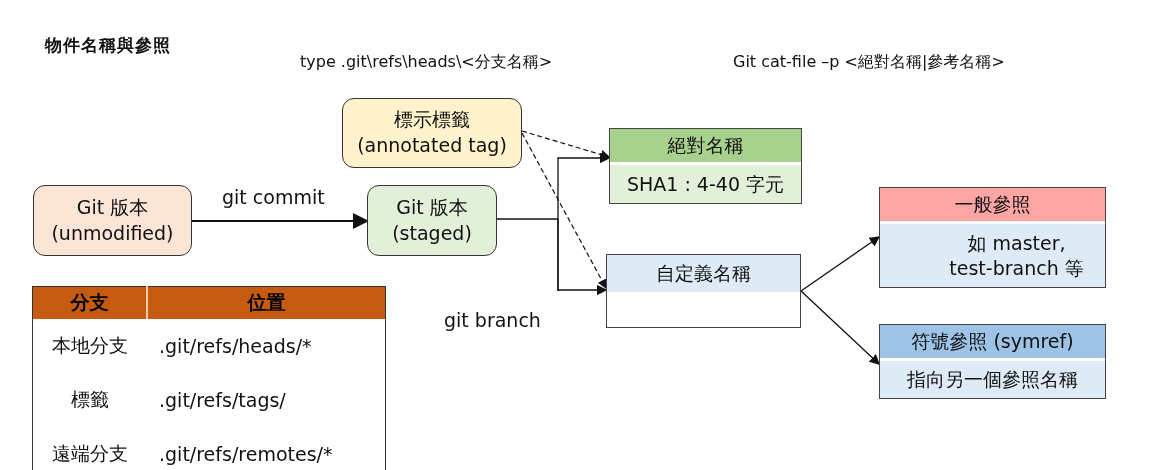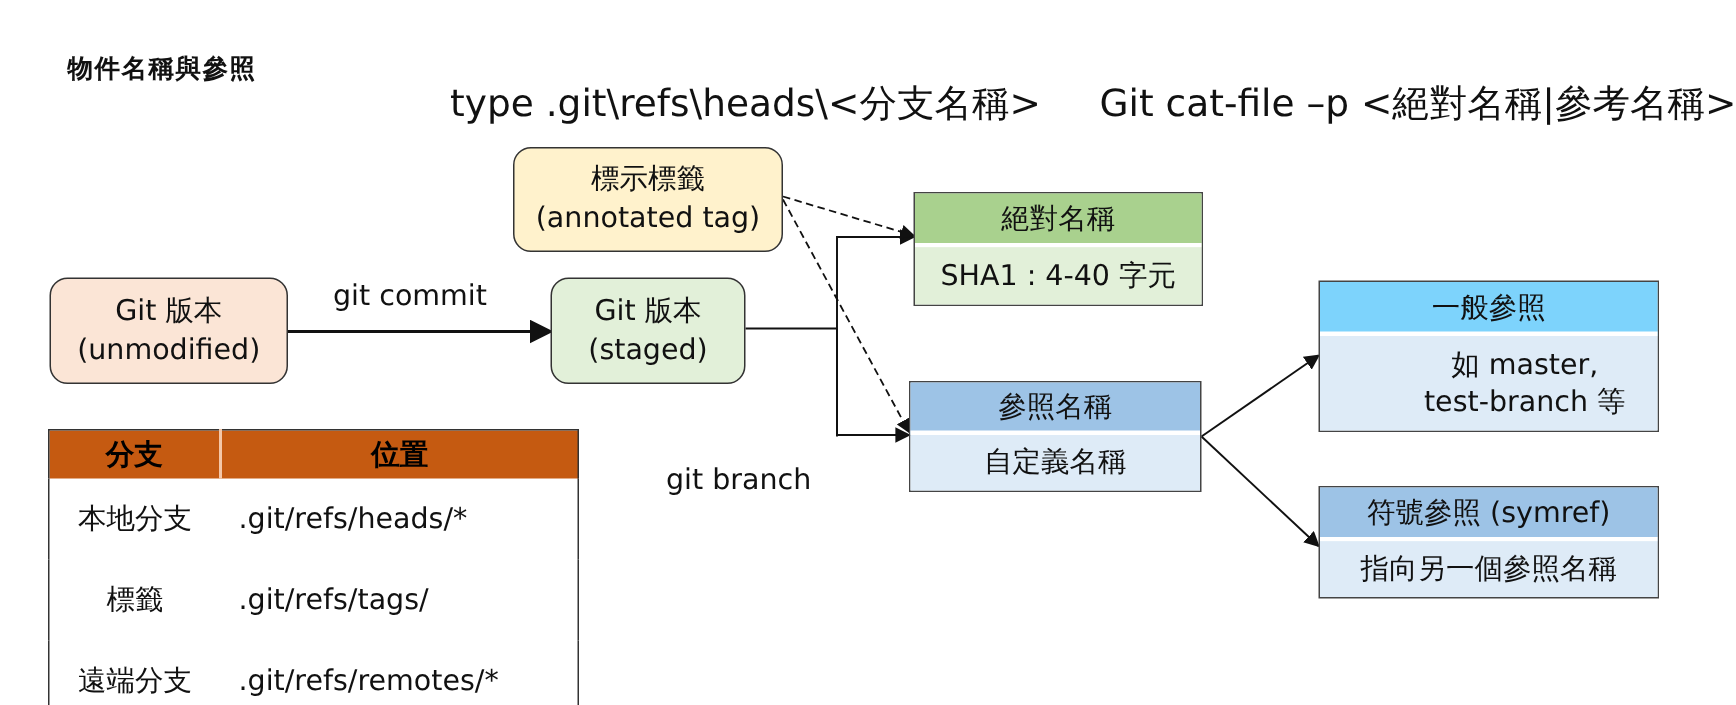--- a/index.html
+++ b/index.html
@@ -1,20 +1,20 @@
 <!DOCTYPE html>
 <html><head>
 <meta charset="utf-8">
 <style>
   html, body { margin:0; padding:0; background:#ffffff; }
   body { width:1157px; height:470px; position:relative; overflow:hidden;
          font-family:"DejaVu Sans","Liberation Sans",sans-serif; color:#111; }
   .abs { position:absolute; }
   .title { left:45px; top:34px; font-size:17px; font-weight:bold; letter-spacing:1px; }
-  .cmd { font-size:25px; white-space:nowrap; }
+  .cmd { font-size:16px; white-space:nowrap; }
   .rbox { position:absolute; border:1.5px solid #333; border-radius:12px; box-sizing:border-box;
           display:flex; flex-direction:column; align-items:center; justify-content:center;
           font-size:19px; line-height:1.35; text-align:center; }
   .node { position:absolute; border:1.5px solid #444; box-sizing:border-box; }
   .node .hd { display:flex; align-items:center; justify-content:center; font-size:19px;
               border-bottom:3px solid #ffffff; }
   .node .bd { display:flex; align-items:center; justify-content:center; font-size:19px;
               text-align:center; line-height:1.3; }
   .label { font-size:19px; white-space:nowrap; }
   svg.lines { position:absolute; left:0; top:0; }
@@ -68,26 +68,25 @@
 
 <div class="abs label" style="left:222px;top:186px;">git commit</div>
 <div class="abs label" style="left:444px;top:309px;">git branch</div>
 
 <div class="node" style="left:609px;top:128px;width:193px;height:76px;">
   <div class="hd" style="height:33px;background:#a9d18e;">絕對名稱</div>
   <div class="bd" style="height:38px;background:#e2f0d9;">SHA1 : 4-40 字元</div>
 </div>
 
 <div class="node" style="left:606px;top:254px;width:195px;height:74px;">
-  <div class="hd" style="height:32px;background:#9dc3e6;">參照名稱</div>
   <div class="bd" style="height:37px;background:#deebf7;">自定義名稱</div>
 </div>
 
 <div class="node" style="left:879px;top:187px;width:227px;height:101px;">
-  <div class="hd" style="height:33px;background:#7dd3fc;font-family:Liberation Mono, monospace;">一般參照</div>
+  <div class="hd" style="height:33px;background:#fca5a5;font-family:Liberation Mono, monospace;">一般參照</div>
   <div class="bd" style="height:63px;background:#deebf7;flex-direction:column;padding-left:48px;">
     <span>如 master,</span>
     <span>test-branch 等</span>
   </div>
 </div>
 
 <div class="node" style="left:879px;top:324px;width:227px;height:75px;">
   <div class="hd" style="height:33px;background:#9dc3e6;">符號參照 (symref)</div>
   <div class="bd" style="height:37px;background:#deebf7;">指向另一個參照名稱</div>
 </div>

